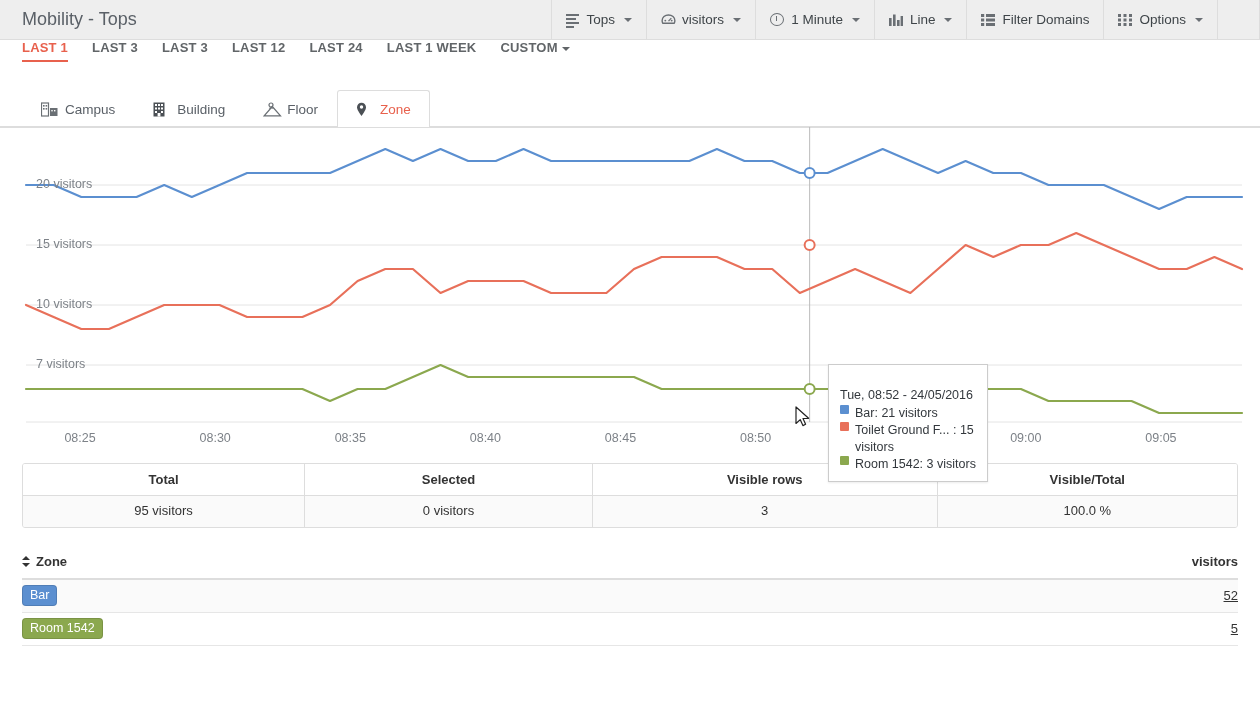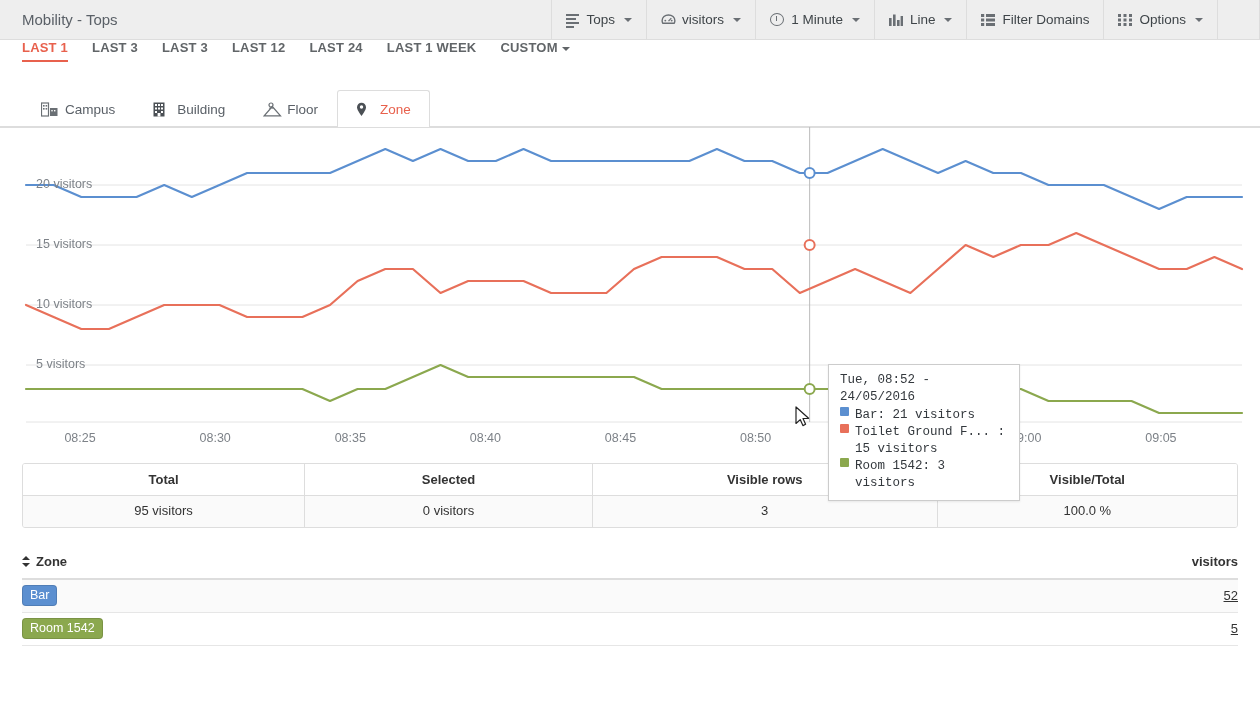--- a/index.html
+++ b/index.html
@@ -18,21 +18,21 @@
     background: #eeeeee;
     border-bottom: 1px solid #dddddd;
     display: flex;
     align-items: stretch;
   }
   #app-title {
     flex: 1 1 auto;
     display: flex;
     align-items: center;
     padding-left: 22px;
-    font-size: 15px;
+    font-size: 18px;
     color: #5a6067;
     border-right: 1px solid #dddddd;
     background: #eeeeee;
   }
   .tb-btn {
     display: flex;
     align-items: center;
     gap: 7px;
     padding: 0 14px;
     font-size: 13.5px;
@@ -133,29 +133,28 @@
   .axis-lbl {
     position: absolute;
     font-size: 12.5px;
     color: #7d8288;
     background: transparent;
     white-space: nowrap;
   }
   #tooltip {
     position: absolute;
     left: 828px; top: 237px;
-    width: 192px;
+    width: 160px;
     background: #ffffff;
     border: 1px solid #cccccc;
-    padding: 7px 10px 8px 11px;
+    padding: 22px 10px 8px 11px;
     font-size: 12.5px;
     color: #33383d;
     line-height: 17px;
     box-shadow: 0 1px 2px rgba(0,0,0,.08);
-    font-family: Liberation Mono, monospace;
   }
   #tooltip .tt-row { display:flex; align-items:flex-start; gap:6px; }
   .swatch { width: 9px; height: 9px; border-radius: 1px; flex:0 0 9px; }
   #tooltip .tt-title { margin-bottom: 1px; }
   #cursor { position:absolute; left:795px; top:279px; }
 
   
   #summary {
     margin: 6px 22px 0 22px;
     border: 1px solid #dddddd;
@@ -409,21 +408,21 @@
       <span>Room 1542: 3 visitors</span>
     </div>
   </div>
 
   <svg id="cursor" width="18" height="24" viewBox="0 0 18 24">
     <path d="M1 1 L1 17.5 L5.2 13.6 L7.9 19.6 L10.6 18.3 L8 12.5 L13.6 12.3 Z" fill="#ffffff" stroke="#222" stroke-width="1.2" stroke-linejoin="round"></path>
   </svg>
 <div class="axis-lbl" style="left: 36px; top: 50px;">20 visitors</div>
     <div class="axis-lbl" style="left: 36px; top: 110px;">15 visitors</div>
     <div class="axis-lbl" style="left: 36px; top: 170px;">10 visitors</div>
-    <div class="axis-lbl" style="left: 36px; top: 230px;">5 visitors</div>
+    <div class="axis-lbl" style="left: 36px; top: 230px;">7 visitors</div>
   </div>
 
 <div id="summary">
   <table>
     <thead>
       <tr>
         <th style="width:23.2%">Total</th>
         <th style="width:23.7%">Selected</th>
         <th style="width:28.4%">Visible rows</th>
         <th>Visible/Total</th>

